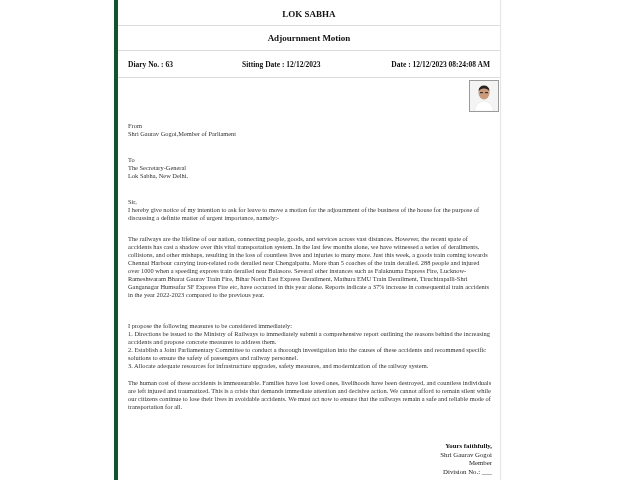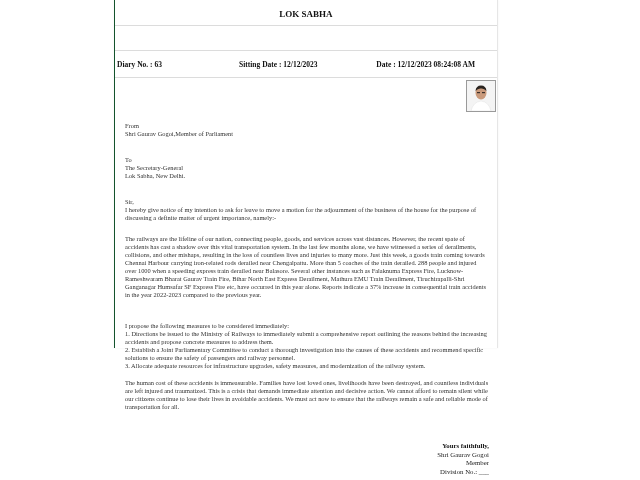--- a/index.html
+++ b/index.html
@@ -1,22 +1,22 @@
 <!DOCTYPE html>
 <html><head>
 <meta charset="utf-8">
 <style>
   html, body { margin:0; padding:0; }
   body {
     width:640px; height:480px; background:#ffffff; overflow:hidden;
     font-family:"Liberation Serif", serif; color:#222;
   }
   .page {
-    position:absolute; left:114px; top:0; width:382px; height:348px;
-    border-left:1px solid #14532d; border-right:1px solid #e6e6e6;
+    position:absolute; left:114px; top:0; width:382px; height:480px;
+    border-left:4px solid #14532d; border-right:1px solid #e6e6e6;
     box-shadow:0 0 2px rgba(0,0,0,0.06);
   }
   .hdr {
     position:absolute; left:0; width:100%; text-align:center;
     font-weight:bold; font-size:9px; color:#111;
   }
   .sep { position:absolute; left:0; width:100%; height:1px; background:#dcdcdc; }
   .meta { position:absolute; top:60px; font-size:7.5px; font-weight:bold; color:#111; }
   .photo {
     position:absolute; left:351px; top:80px; width:28px; height:30px;
@@ -27,24 +27,25 @@
   }
   .sig { position:absolute; right:8px; text-align:right; font-size:6.8px; line-height:8.5px; color:#222; }
   .sig b { color:#111; }
 </style>
 </head>
 <body>
 
 <div class="page">
   <div class="hdr" style="top:9px;">LOK SABHA</div>
   <div class="sep" style="top:25px;"></div>
+  <div class="hdr" style="top:33px;">Adjournment Motion</div>
   <div class="sep" style="top:50px;"></div>
-  <div class="meta" style="left:2px;">Diary No. : 63</div>
+  <div class="meta" style="left:10px;">Diary No. : 63</div>
   <div class="meta" style="left:124px;text-align:center;">Sitting Date : 12/12/2023</div>
-  <div class="meta" style="right:22px;">Date : 12/12/2023 08:24:08 AM</div>
+  <div class="meta" style="right:10px;">Date : 12/12/2023 08:24:08 AM</div>
   <div class="sep" style="top:77px;"></div>
 
   <div class="photo">
     <svg width="28" height="30" viewBox="0 0 28 30">
       <rect width="28" height="30" fill="#f4f4f4"></rect>
       <path d="M4 30 Q6 21 14 20 Q22 21 24 30 Z" fill="#ffffff" stroke="#e2e2e2" stroke-width="0.5"></path>
       <ellipse cx="14" cy="12" rx="5.5" ry="6.5" fill="#c99a7c"></ellipse>
       <path d="M8.5 10 Q9 4.5 14 4.5 Q19 4.5 19.5 10 Q17 7 14 7.5 Q11 7 8.5 10 Z" fill="#2a2420"></path>
       <rect x="10" y="11" width="3" height="1.2" fill="#3a2f2a"></rect>
       <rect x="15" y="11" width="3" height="1.2" fill="#3a2f2a"></rect>

